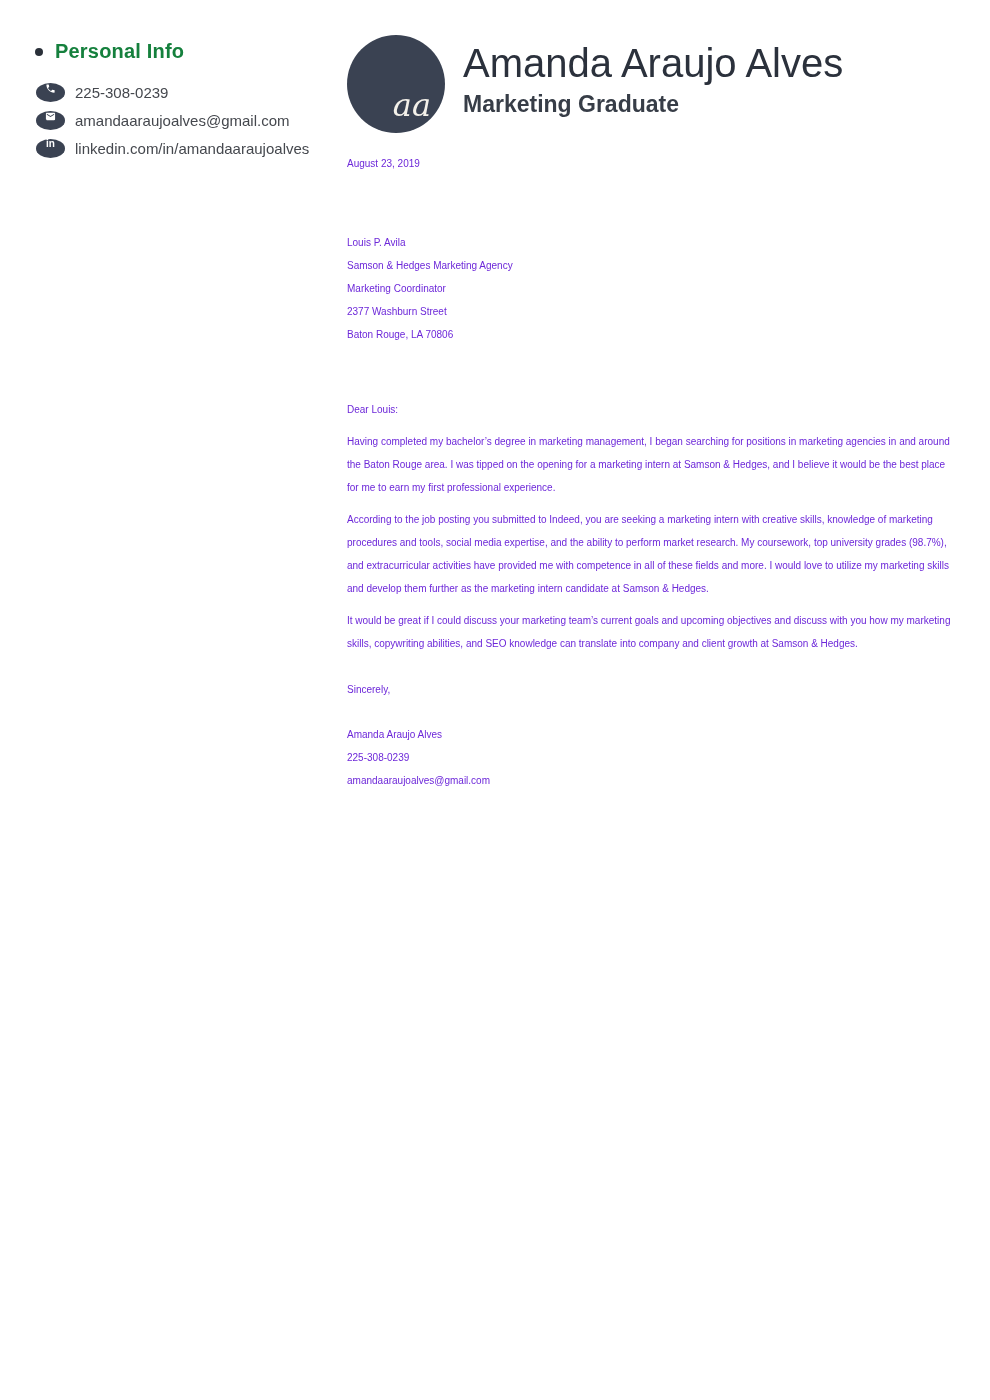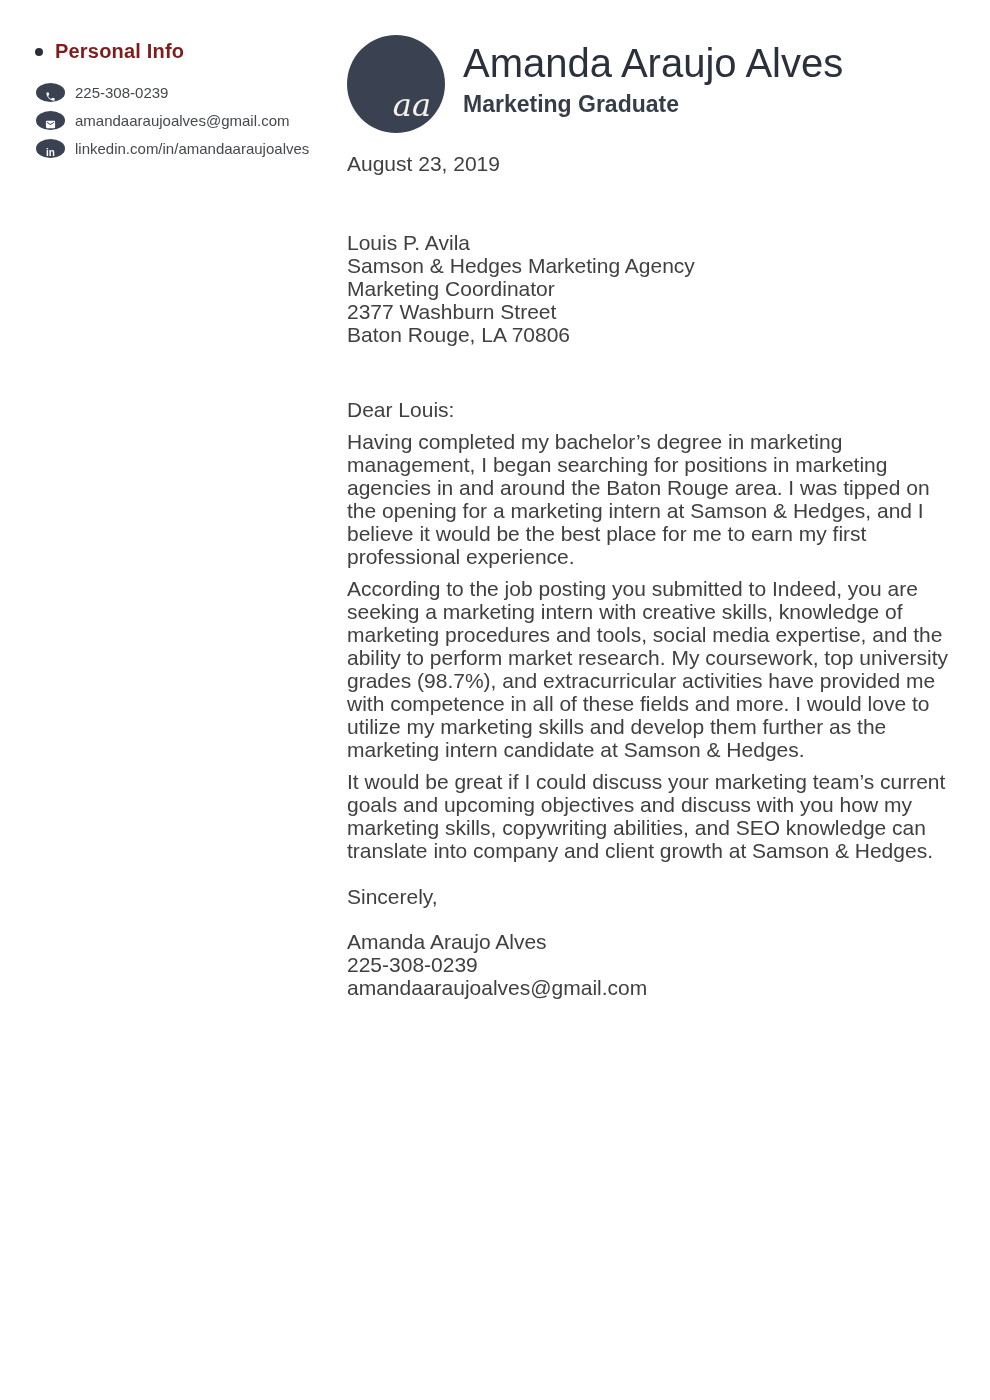--- a/index.html
+++ b/index.html
@@ -18,40 +18,40 @@
 
   
   .sidebar {
     position: absolute;
     left: 35px; top: 40px;
     width: 290px;
   }
   .sidebar-heading {
     display: flex; align-items: center;
     font-size: 20px; font-weight: 700;
-    color: #7f1d1d;
+    color: #15803d;
     letter-spacing: 0.2px;
   }
   .bullet {
     width: 8px; height: 8px; border-radius: 50%;
     background: #2a3039;
     margin-right: 12px;
     flex: 0 0 auto;
   }
   .contact-list { margin-top: 20px; margin-left: 1px; }
   .contact-row {
     display: flex; align-items: center;
     margin-bottom: 9px;
     height: 19px;
   }
   .contact-icon {
     width: 29px; height: 19px; border-radius: 50%;
     background: #3a4252;
     color: #ffffff;
-    display: flex; align-items: flex-end; justify-content: center;
+    display: flex; align-items: flex-start; justify-content: center;
     margin-right: 10px;
     flex: 0 0 auto;
   }
   .contact-icon svg { display: block; }
   .linkedin-glyph {
     font-size: 10px; font-weight: 700;
     font-family: "Liberation Sans", sans-serif;
     line-height: 1;
     transform: translateY(-0.5px);
   }
@@ -92,21 +92,21 @@
   }
   .name .last { font-weight: 400; }
   .job-title {
     font-size: 23px;
     font-weight: 700;
     color: #373d47;
     margin-top: 5px;
   }
 
   
-  .letter { font-size: 21px; line-height: 23px; color: #404040; }
+  .letter { font-size: 10px; line-height: 23px; color: #6d28d9; }
   .date { margin-top: 19px; }
   .recipient { margin-top: 56px; }
   .salutation { margin-top: 52px; }
   .para { margin-top: 9px; }
   .closing { margin-top: 23px; }
   .signature { margin-top: 22px; }
 </style>
 </head>
 <body>
 

